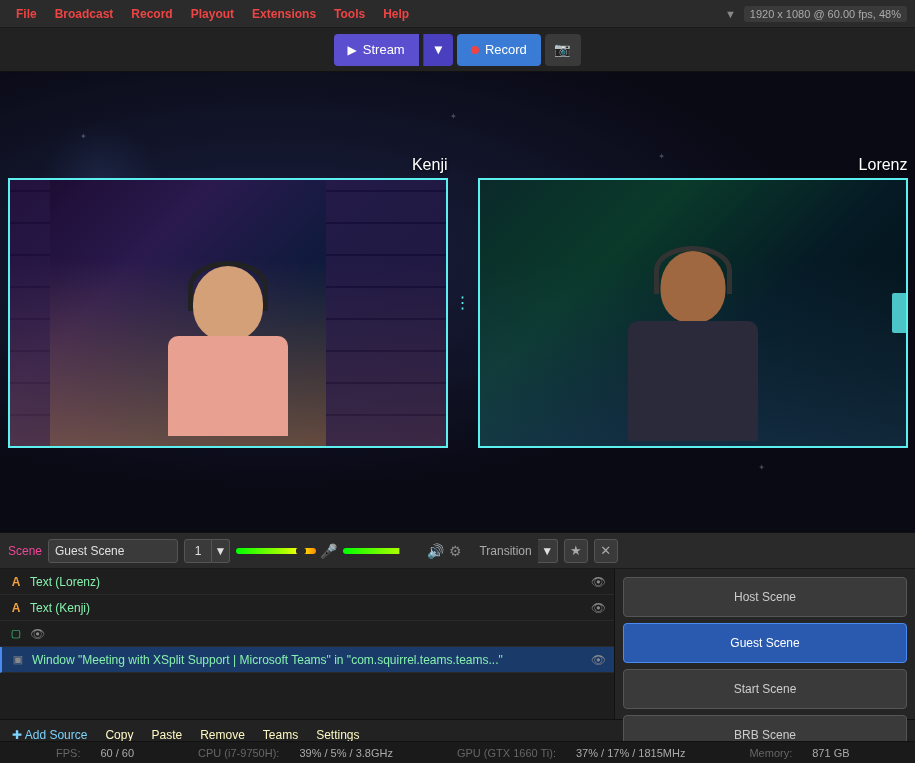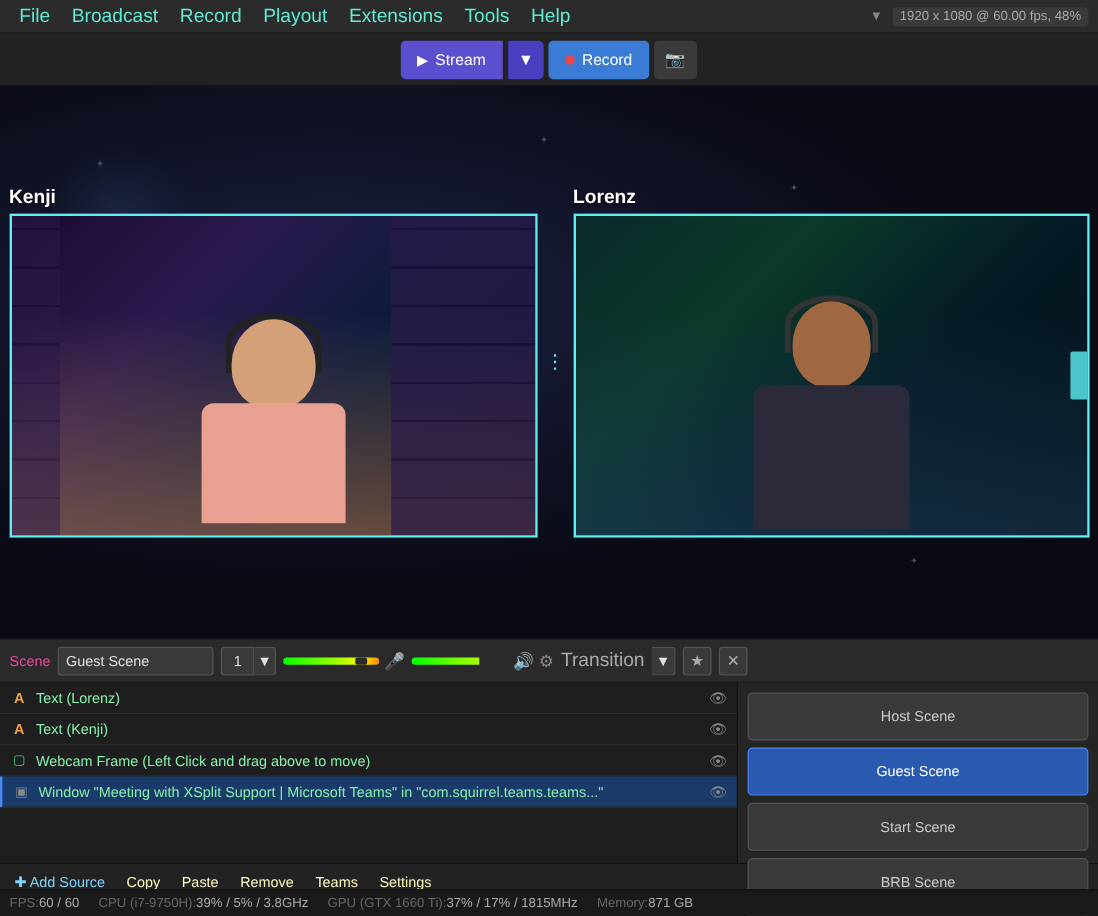--- a/index.html
+++ b/index.html
@@ -23,23 +23,24 @@
       border-bottom: 1px solid #1a1a1a;
       justify-content: space-between;
     }
     .menu-items {
       display: flex;
       gap: 2px;
     }
     .menu-item {
       padding: 2px 8px;
       cursor: pointer;
-      color: #5eead4;
-      font-size: 16px;
+      color: #ef4444;
+      font-size: 12px;
       border-radius: 3px;
+      font-weight: bold;
     }
     .menu-right {
       display: flex;
       align-items: center;
       gap: 8px;
       color: #aaa;
       font-size: 11px;
     }
     .resolution-badge {
       background: #3a3a3a;
@@ -156,24 +157,24 @@
     }
     .webcam-box-left {
       width: 440px;
       height: 270px;
     }
     .webcam-box-right {
       width: 430px;
       height: 270px;
     }
     .webcam-label {
-      text-align: left;
+      text-align: right;
       color: white;
       font-size: 16px;
-      font-weight: 700;
+      font-weight: 400;
       margin-bottom: 4px;
       text-shadow: 0 1px 3px rgba(0,0,0,0.8);
     }
     .webcam-wrapper {
       display: flex;
       flex-direction: column;
     }
 
     
     .cam-kenji {
@@ -410,22 +411,22 @@
     .audio-bar2 {
       width: 80px;
       height: 6px;
       background: linear-gradient(to right, #00ff00 0%, #aaff00 70%, #2a2a2a 71%);
       border-radius: 3px;
     }
     .speaker-icon { font-size: 14px; color: #888; cursor: pointer; }
     .settings-eq { font-size: 14px; color: #888; cursor: pointer; }
     .transition-label {
       color: #aaa;
-      font-size: 16px;
-      margin-left: 0;
+      font-size: 12px;
+      margin-left: 12px;
       white-space: nowrap;
     }
     .transition-select {
       background: #3a3a3a;
       border: 1px solid #555;
       color: #e0e0e0;
       padding: 2px 6px;
       border-radius: 3px 0 0 3px;
       font-size: 12px;
       height: 24px;
@@ -562,21 +563,22 @@
       font-size: 11px;
       color: #888;
       position: absolute;
       bottom: 0;
       left: 0;
       right: 0;
     }
     .status-item {
       display: flex;
       align-items: flex-end;
-      gap: 0;
+      gap: 20px;
+      margin-left: 48px;
     }
     .status-label { color: #666; }
     .status-value { color: #aaa; }
 
     
     .sparkle {
       position: absolute;
       color: rgba(200,220,255,0.3);
       font-size: 8px;
     }
@@ -709,21 +711,20 @@
         <span class="source-name">Text (Lorenz)</span>
         <span class="source-visible">👁</span>
       </div>
       <div class="source-item">
         <span class="source-icon-text source-icon">A</span>
         <span class="source-name">Text (Kenji)</span>
         <span class="source-visible">👁</span>
       </div>
       <div class="source-item">
         <span class="source-icon-webcam source-icon">▢</span>
-        <span class="source-name">Webcam Frame (Left Click and drag above to move)</span>
         <span class="source-visible">👁</span>
       </div>
       <div class="source-item selected">
         <span class="source-icon-window source-icon">▣</span>
         <span class="source-name">Window "Meeting with XSplit Support | Microsoft Teams" in "com.squirrel.teams.teams..."</span>
         <span class="source-visible">👁</span>
       </div>
     </div>
 
     <div id="scenes-panel">

